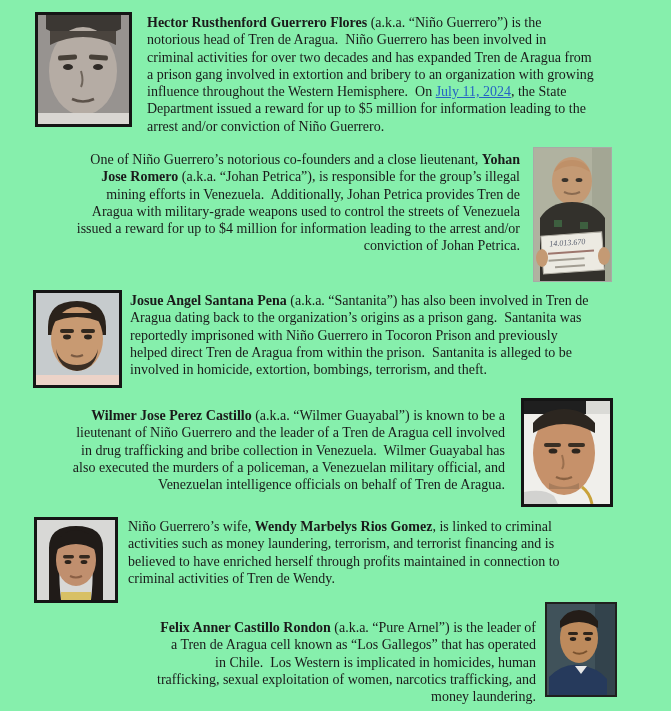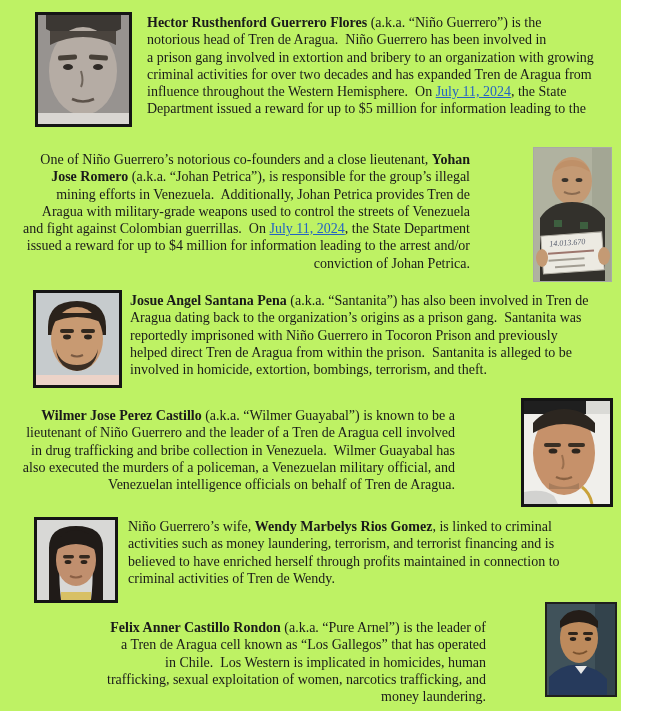--- a/index.html
+++ b/index.html
@@ -1,18 +1,18 @@
 <!DOCTYPE html>
 <html style="--link: #2563c4;"><head>
 <meta charset="utf-8">
 <style>
   html,body { margin:0; padding:0; background:#ffffff; }
   .page {
-    position:relative; width:621px; height:711px; overflow:hidden;
-    background:#bef264;
+    position:relative; width:671px; height:711px; overflow:hidden;
+    background:#86efac;
     font-family:"Liberation Serif","DejaVu Serif",serif;
     font-size:14px; color:#1a1a1a;
   }
   .sec-text { position:absolute; line-height:17.3px; }
   .sec-text .line { white-space:pre; }
   .align-right { text-align:right;margin-left:32px; }
   .bold { font-weight:bold; }
   .link { text-decoration:underline; cursor:pointer; }
   .photo { position:absolute; box-sizing:border-box; background:#888; }
   .photo svg { display:block; }
@@ -36,32 +36,32 @@
       <ellipse cx="30" cy="52" rx="5" ry="3" fill="#2e2a26"></ellipse>
       <ellipse cx="60" cy="52" rx="5" ry="3" fill="#2e2a26"></ellipse>
       <path d="M43,56 q3,10 0,16" stroke="#6e645a" stroke-width="2" fill="none"></path>
       <path d="M34,84 q11,5 22,0" stroke="#5c524a" stroke-width="2.5" fill="none"></path>
       <rect x="0" y="98" width="91" height="11" fill="#d9d6d2"></rect>
     </svg>
   </div>
   <div class="sec-text" style="left:147px; top:14px;">
       <div class="line"><span class="bold">Hector Rusthenford Guerrero Flores</span><span> (a.k.a. “Niño Guerrero”) is the</span></div>
       <div class="line"><span>notorious head of Tren de Aragua.  Niño Guerrero has been involved in</span></div>
+      <div class="line"><span>criminal activities for over two decades and has expanded Tren de Aragua from</span></div>
       <div class="line"><span>a prison gang involved in extortion and bribery to an organization with growing</span></div>
-      <div class="line"><span>criminal activities for over two decades and has expanded Tren de Aragua from</span></div>
       <div class="line"><span>influence throughout the Western Hemisphere.  On </span><span class="link" style="color: rgb(37, 99, 196);">July 11, 2024</span><span>, the State</span></div>
       <div class="line"><span>Department issued a reward for up to $5 million for information leading to the</span></div>
+      <div class="line"><span>arrest and/or conviction of Niño Guerrero.</span></div>
     </div>
 
   <div class="sec-text align-right" style="right:151px; top:151px;">
       <div class="line"><span>One of Niño Guerrero’s notorious co-founders and a close lieutenant, </span><span class="bold">Yohan</span></div>
       <div class="line"><span class="bold">Jose Romero</span><span> (a.k.a. “Johan Petrica”), is responsible for the group’s illegal</span></div>
       <div class="line"><span>mining efforts in Venezuela.  Additionally, Johan Petrica provides Tren de</span></div>
       <div class="line"><span>Aragua with military-grade weapons used to control the streets of Venezuela</span></div>
-      <div class="line"><span>and fight against Colombian guerrillas.  On </span><span class="link" style="color: rgb(37, 99, 196);">July 11, 2024</span><span>, the State Department</span></div>
       <div class="line"><span>issued a reward for up to $4 million for information leading to the arrest and/or</span></div>
       <div class="line"><span>conviction of Johan Petrica.</span></div>
     </div>
   <div class="photo border-gray" style="left:533px; top:147px; width:79px; height:135px;">
     <svg width="77" height="133" viewBox="0 0 77 133" xmlns="http://www.w3.org/2000/svg">
       <rect width="77" height="133" fill="#b0b2a0"></rect>
       <rect x="58" y="0" width="19" height="133" fill="#a3a694"></rect>
       <ellipse cx="38" cy="33" rx="20" ry="24" fill="#c49a74"></ellipse>
       <path d="M20,24 q18,-12 36,0 q-4,-12 -18,-12 q-14,0 -18,12 Z" fill="#bf9068"></path>
       <ellipse cx="31" cy="32" rx="3.4" ry="2" fill="#3a332c"></ellipse>

